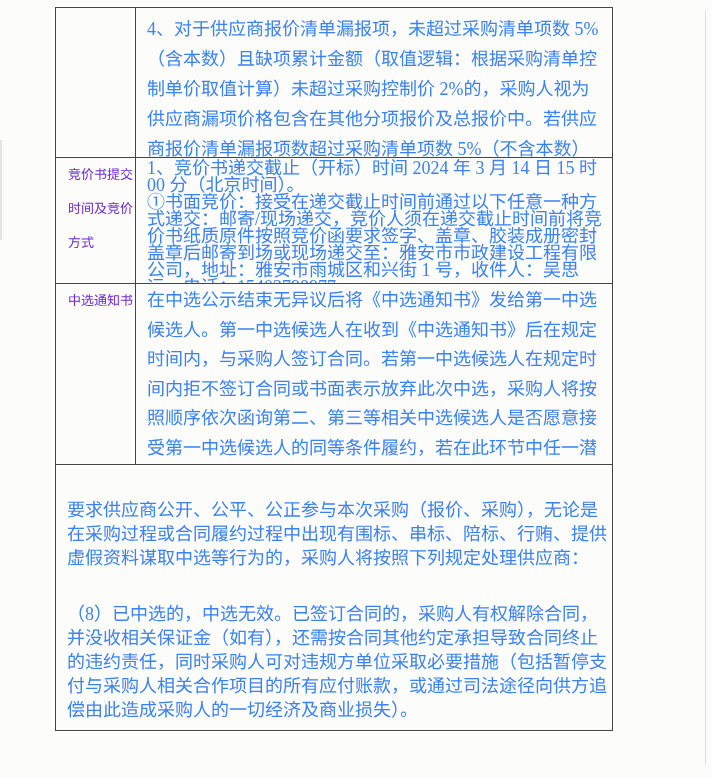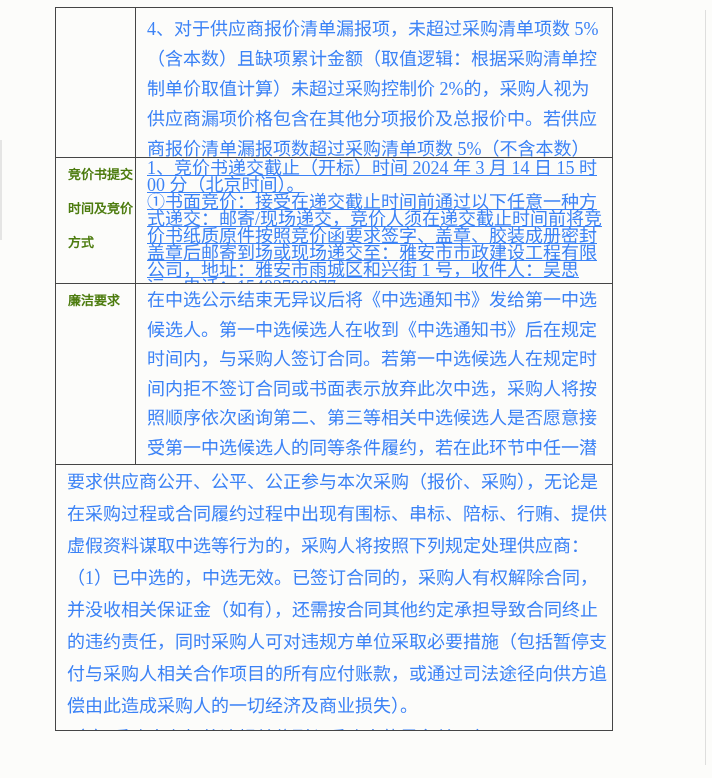--- a/index.html
+++ b/index.html
@@ -48,23 +48,23 @@
     box-sizing: border-box;
   }
   .trow + .trow {
     border-top: 1px solid #454545;
   }
   .hcell {
     width: 80px;
     flex: 0 0 80px;
     box-sizing: border-box;
     border-right: 1px solid #454545;
-    font-weight: bold;
+    font-weight: normal;
     font-size: 13px;
-    color: #4d7c0f;
+    color: #6d28d9;
     padding-left: 12px;
     padding-right: 0;
   }
   .bcell {
     flex: 1 1 auto;
     box-sizing: border-box;
     padding: 0 5px 0 11px;
     font-size: 18px;
     color: #3b82f6;
     overflow: hidden;
@@ -76,21 +76,21 @@
   }
 
   
   .r0 { height: 149px; }
   .r0 .bcell { padding-top: 6px; }
   .r0 .bcell p { line-height: 30px; }
 
   
   .r1 { height: 126px; }
   .r1 .hcell { padding-top: 0; line-height: 34px; }
-  .r1 .bcell { padding-top: 2px; text-decoration: underline; }
+  .r1 .bcell { padding-top: 2px; }
   .r1 .bcell p { line-height: 17px; }
 
   
   .r2 { height: 30px; }
   .r2 .hcell { line-height: 29px; }
   .r2 .bcell p { line-height: 29px; }
 
   
   .r3 { height: 181px; }
   .r3 .hcell { padding-top: 7px; line-height: 20px; }
@@ -98,21 +98,21 @@
   .r3 .bcell p { line-height: 29.5px; }
 
   
   .r4 { height: 266px; }
   .r4 .hcell {
     display: flex;
     align-items: center;
     line-height: 18px;
   }
   .r4 .bcell { padding-top: 1px; }
-  .r4 .bcell p { line-height: 32px; }
+  .r4 .bcell p { line-height: 24px; margin-top: 32px; }
 </style>
 </head>
 <body>
 
 <div class="paper">
 
   <div class="artifact-left"></div>
   <div class="artifact-right"></div>
 
   <div class="doc-table">
@@ -127,28 +127,28 @@
     <div class="trow r1">
       <div class="hcell">竞价书提交时间及竞价方式</div>
       <div class="bcell">
         <p>1、竞价书递交截止（开标）时间 2024 年 3 月 14 日 15 时 00 分（北京时间）。</p>
         <p>①书面竞价：接受在递交截止时间前通过以下任意一种方式递交：邮寄/现场递交，竞价人须在递交截止时间前将竞价书纸质原件按照竞价函要求签字、盖章、胶装成册密封盖章后邮寄到场或现场递交至：雅安市市政建设工程有限公司，地址：雅安市雨城区和兴街 1 号，收件人：吴思远，电话：15402798977。</p>
       </div>
     </div>
 
 
     <div class="trow r3">
-      <div class="hcell">廉洁要求</div>
+      <div class="hcell">中选通知书</div>
       <div class="bcell">
         <p>在中选公示结束无异议后将《中选通知书》发给第一中选候选人。第一中选候选人在收到《中选通知书》后在规定时间内，与采购人签订合同。若第一中选候选人在规定时间内拒不签订合同或书面表示放弃此次中选，采购人将按照顺序依次函询第二、第三等相关中选候选人是否愿意接受第一中选候选人的同等条件履约，若在此环节中任一潜在中选人书面承诺接受第一中选候选人同等价格和同等条件履约，则确定为中选人，并通过城投公司官网发布公示。</p>
       </div>
     </div>
 
     <div class="trow r4">
       <div class="bcell">
         <p>要求供应商公开、公平、公正参与本次采购（报价、采购），无论是在采购过程或合同履约过程中出现有围标、串标、陪标、行贿、提供虚假资料谋取中选等行为的，采购人将按照下列规定处理供应商：</p>
-        <p>（1）已中选的，中选无效。已签订合同的，采购人有权解除合同，并没收相关保证金（如有），还需按合同其他约定承担导致合同终止的违约责任，同时采购人可对违规方单位采取必要措施（包括暂停支付与采购人相关合作项目的所有应付账款，或通过司法途径向供方追偿由此造成采购人的一切经济及商业损失）。</p>
+        <p>（8）已中选的，中选无效。已签订合同的，采购人有权解除合同，并没收相关保证金（如有），还需按合同其他约定承担导致合同终止的违约责任，同时采购人可对违规方单位采取必要措施（包括暂停支付与采购人相关合作项目的所有应付账款，或通过司法途径向供方追偿由此造成采购人的一切经济及商业损失）。</p>
         <p>（3）采购人有权将违规单位列入采购人的黑名单三年。</p>
       </div>
     </div>
 
   </div>
 </div>
 
 </body></html>

